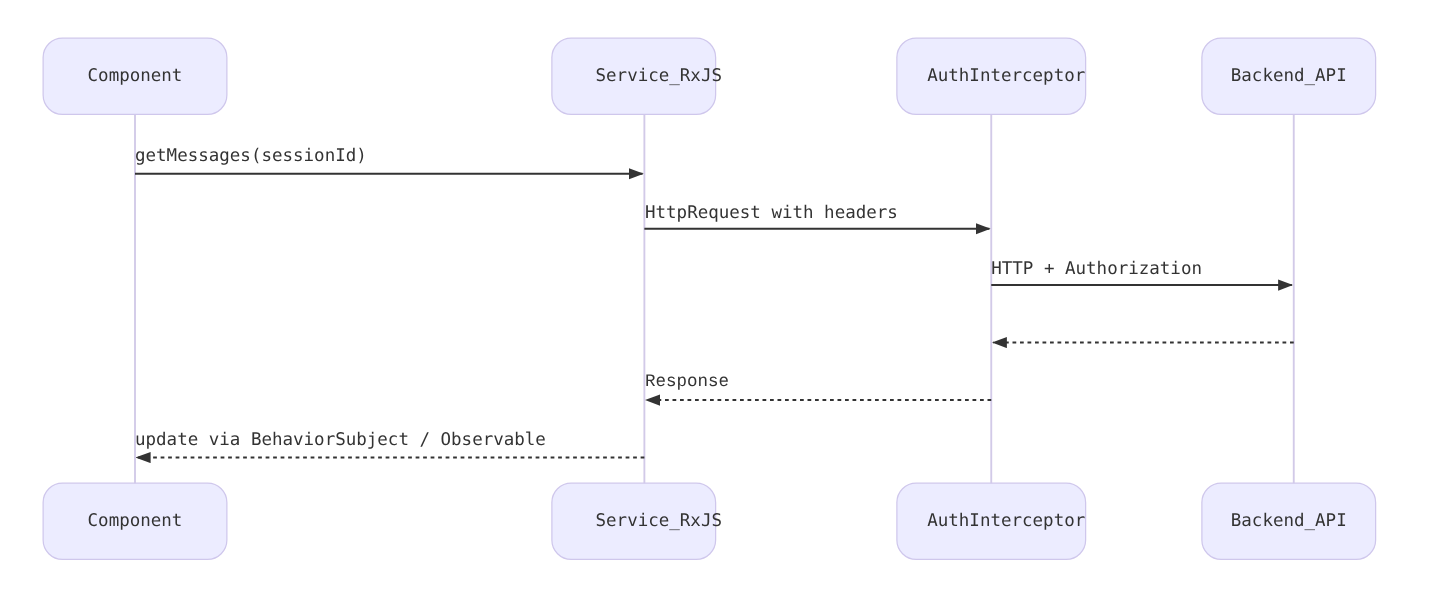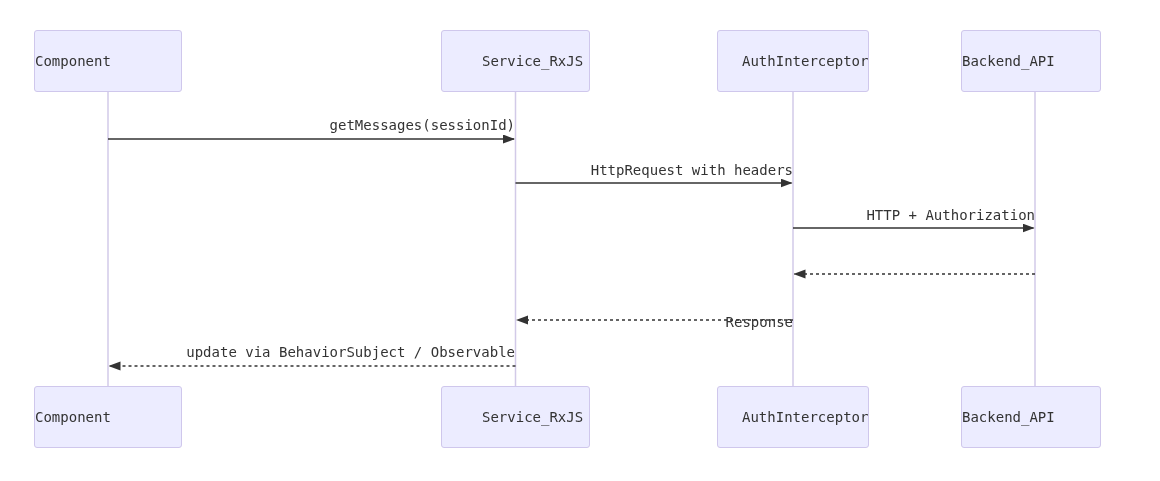--- a/index.html
+++ b/index.html
@@ -31,47 +31,47 @@
   }
   #arrowhead path {
     fill: var(--arrow, #333333);
     stroke: none;
   }
   .actor-box {
     position: absolute;
     height: 62px;
     background: var(--actor-fill, #ECECFF);
     border: 1px solid var(--actor-border, #cfc7ec);
-    border-radius: 3px;
+    border-radius: 16px;
     display: flex;
     align-items: center;
-    justify-content: flex-start;
+    justify-content: center;
     font-size: 14px;
     color: var(--text, #333333);
   }
   .actor-box.row-top { top: 30px; }
   .actor-box.row-bottom { top: 386px; }
   .pos-a { left: 34px;  width: 148px; }
-  .pos-b { left: 441px; width: 149px; padding-left: 40px; }
+  .pos-b { left: 441px; width: 132px; padding-left: 40px; }
   .pos-c { left: 717px; width: 152px; padding-left: 24px; }
   .pos-d { left: 961px; width: 140px; }
   .msg-label {
     position: absolute;
-    text-align: right;
+    text-align: left;
     font-size: 14px;
     line-height: 18px;
     color: var(--text, #333333);
     white-space: nowrap;
   }
   .lbl-1 { left: 108px; width: 407px; top: 116px; }
   .lbl-2 { left: 516px; width: 277px; top: 161px; }
   .lbl-3 { left: 793px; width: 242px; top: 206px; }
   .lbl-4 { left: 793px; width: 242px; top: 252px; }
-  .lbl-5 { left: 516px; width: 277px; top: 313px; }
-  .lbl-6 { left: 108px; width: 407px; top: 343px; padding-left: 14px; }
+  .lbl-5 { left: 516px; width: 277px; top: 297px; font-family: Liberation Mono, monospace; }
+  .lbl-6 { left: 108px; width: 407px; top: 343px; }
 </style>
 </head>
 <body>
 
 <div class="diagram">
 
   <svg class="lines-layer" width="1160" height="481" viewBox="0 0 1160 481" xmlns="http://www.w3.org/2000/svg">
     <defs>
       <marker id="arrowhead" markerUnits="userSpaceOnUse" markerWidth="12" markerHeight="10" refX="11" refY="4.5" orient="auto">
         <path d="M0,0 L12,4.5 L0,9 Z"></path>

